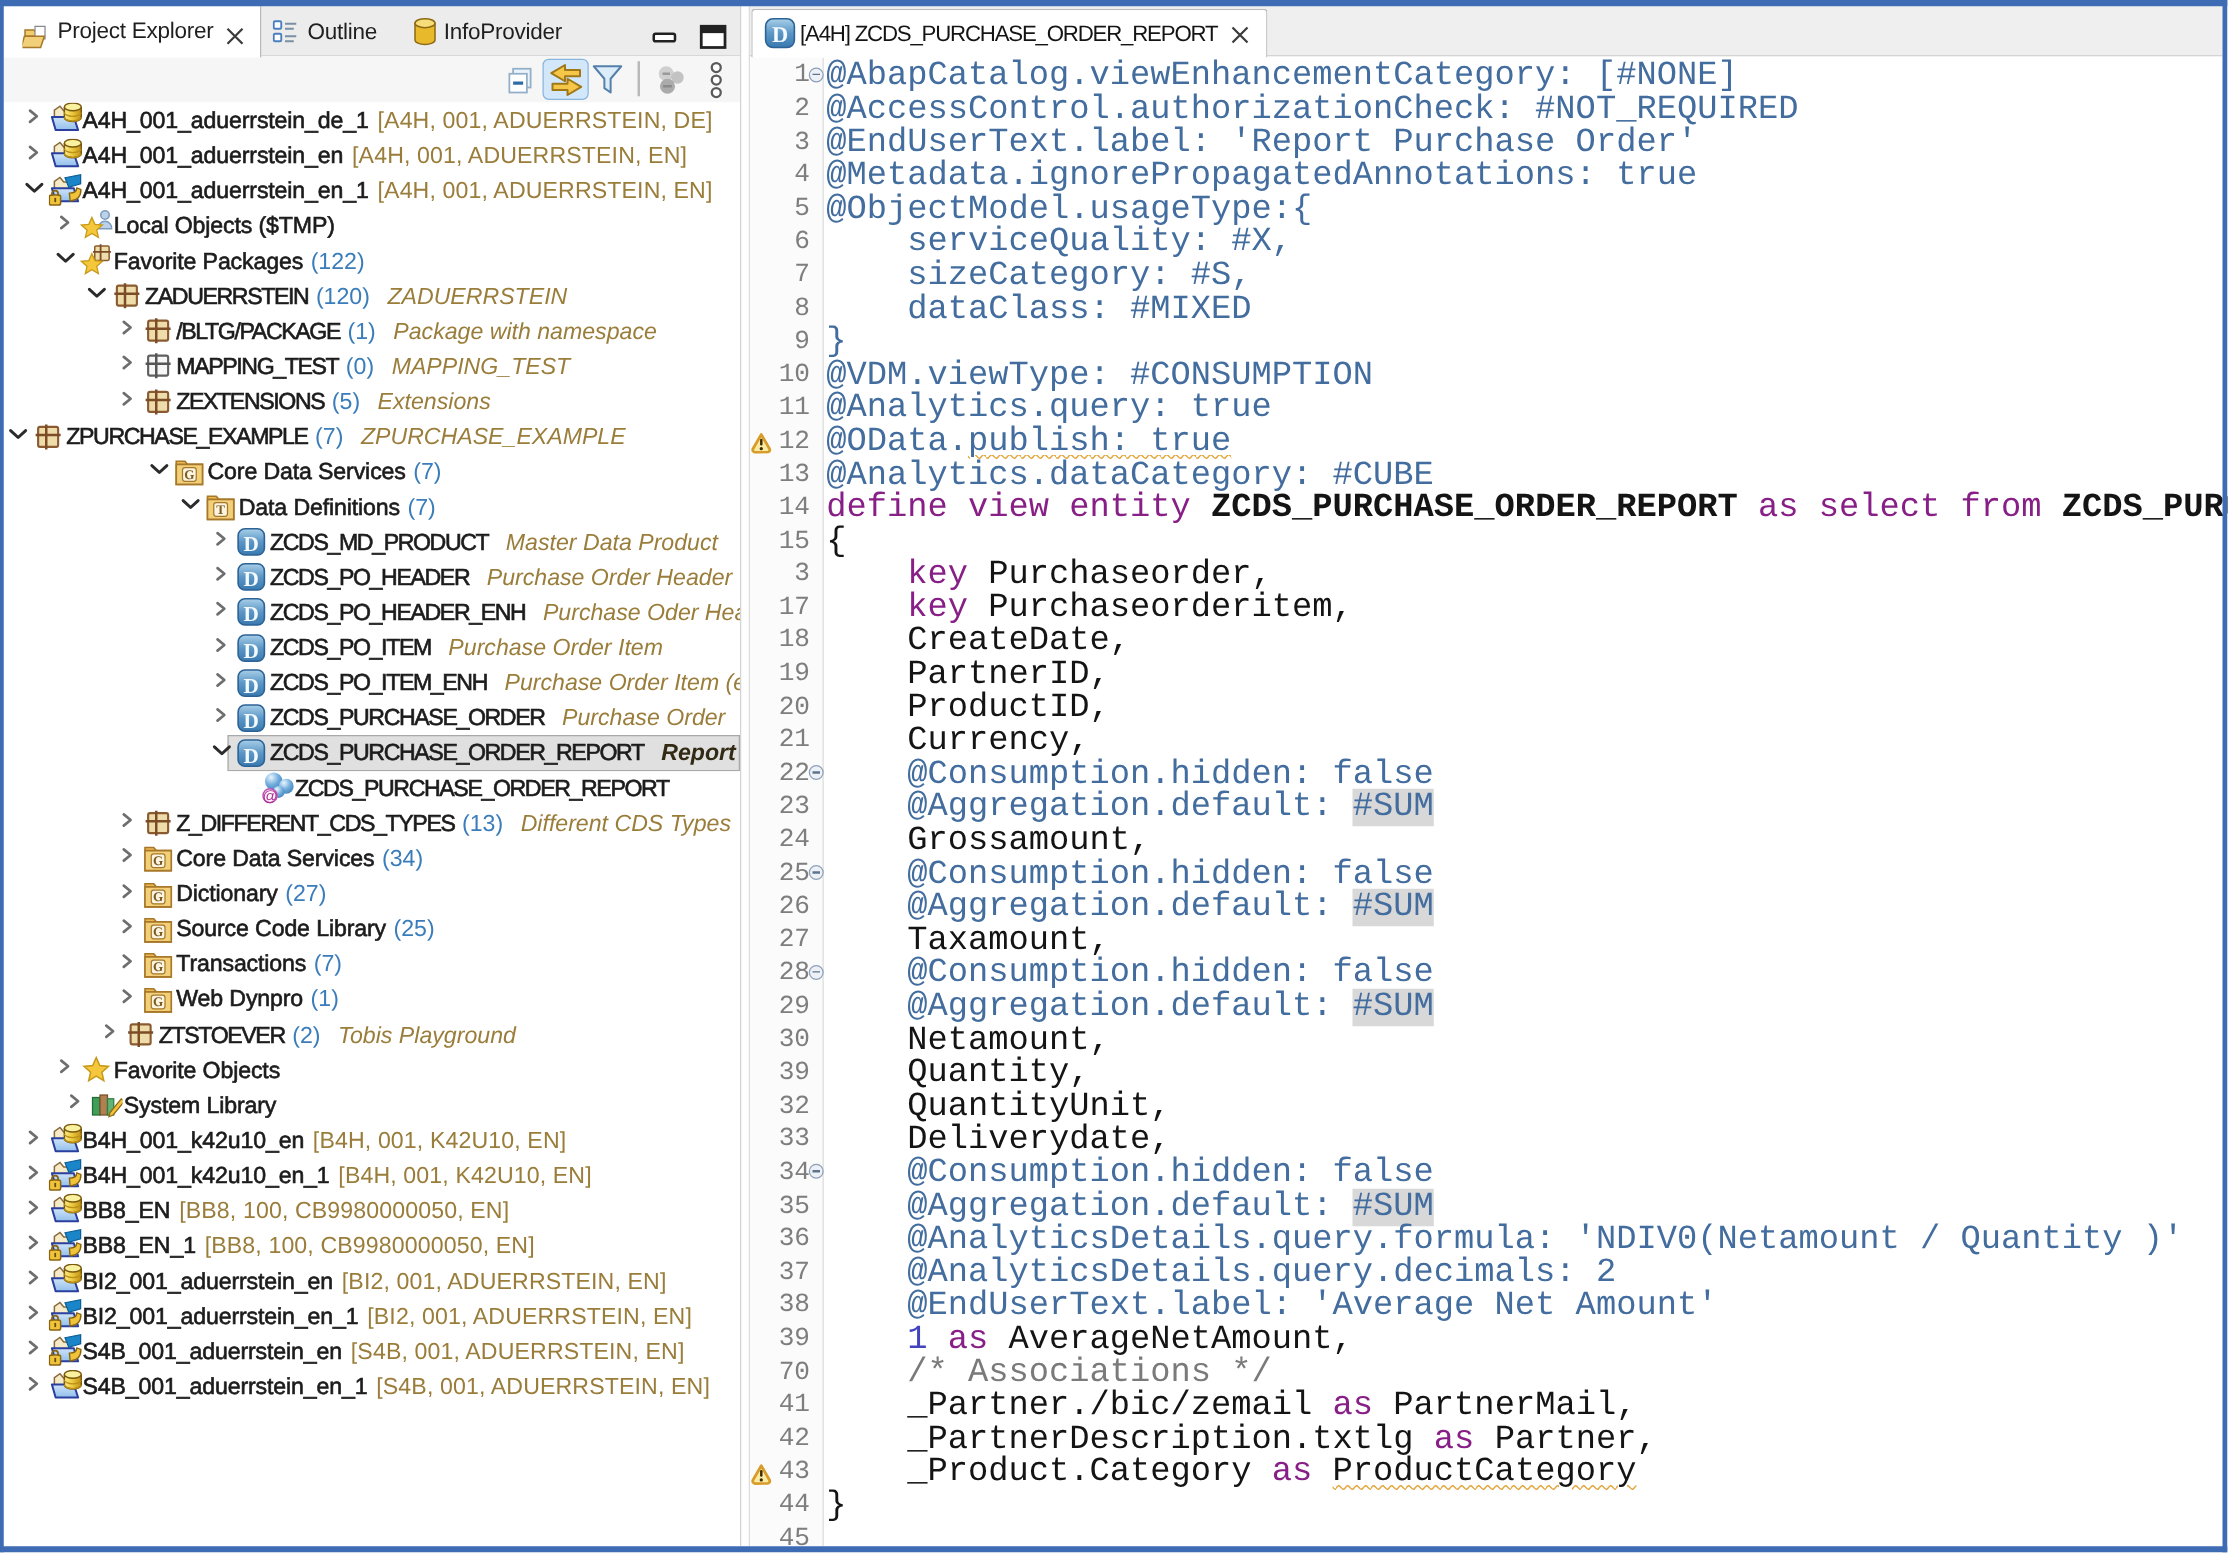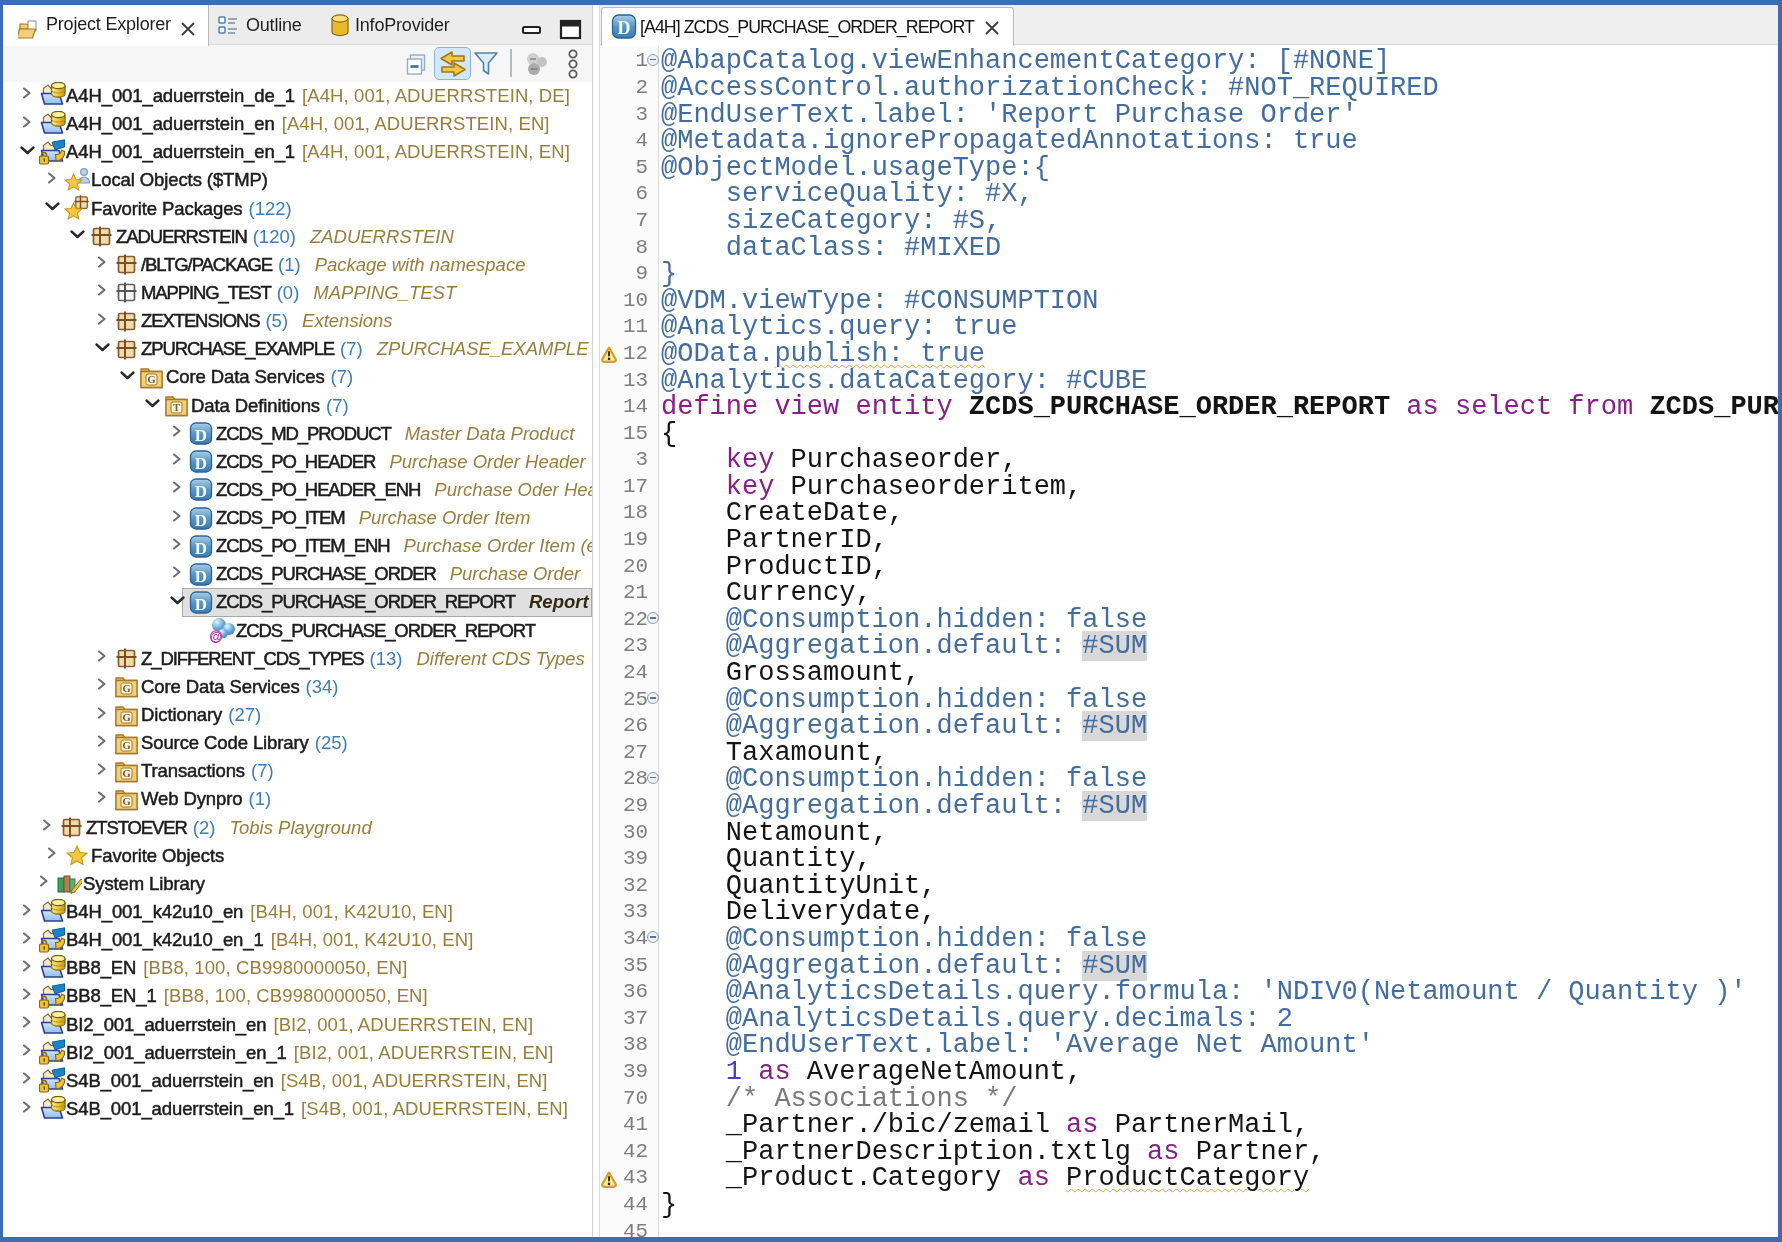--- a/index.html
+++ b/index.html
@@ -278,21 +278,21 @@
             <g transform="translate(2,3)">
               <rect x="2.5" y="2.5" width="16" height="16" rx="1.5" fill="#eeddab" stroke="#8a5a30" stroke-width="1.7"></rect>
               <path d="M9 0.5 v20 M0.5 9 h20" stroke="#7c4c26" stroke-width="2"></path>
             </g>
           </svg>
         </span>
         <span class="lbl">ZEXTENSIONS</span>
         <span class="cnt">(5)</span>
         <span class="des">Extensions</span>
       </div>
-<div class="trow caps" style="padding-left:88px">
+<div class="trow caps" style="">
         <span class="arr"><svg width="23" height="28" viewBox="0 0 23 28">
             <path d="M5.5 11.5l6 5.5 6-5.5" fill="none" stroke="#2b2b2b" stroke-width="2.4" stroke-linecap="round" stroke-linejoin="round"></path>
           </svg></span>
         <span class="tico">
           <svg width="26" height="27" viewBox="0 0 26 27" style="">
             <g transform="translate(2,3)">
               <rect x="2.5" y="2.5" width="16" height="16" rx="1.5" fill="#eeddab" stroke="#8a5a30" stroke-width="1.7"></rect>
               <path d="M9 0.5 v20 M0.5 9 h20" stroke="#7c4c26" stroke-width="2"></path>
             </g>
           </svg>
@@ -590,21 +590,21 @@
               <path d="M2 4 h7 l2 2.5 h12 v16 h-21 z" fill="#ecb94f" stroke="#a8782a" stroke-width="1.3"></path>
               <path d="M2 6.5 h21 v16 h-21 z" fill="#f2cf79" stroke="#a8782a" stroke-width="1.3"></path>
               <rect x="7" y="9" width="11" height="11" rx="2" fill="#faf4e0" stroke="#a8782a" stroke-width="1"></rect>
               <text x="12.5" y="18" font-family="Liberation Serif,serif" font-size="10.5" font-weight="bold" fill="#7c5a20" text-anchor="middle">G</text>
             </g>
           </svg>
         </span>
         <span class="lbl">Web Dynpro</span>
         <span class="cnt">(1)</span>
       </div>
-<div class="trow caps" style="padding-left:33px">
+<div class="trow caps" style="padding-left:74px">
         <span class="arr"><svg width="23" height="28" viewBox="0 0 23 28">
             <path d="M8 9.5l5.5 4.5L8 18.5" fill="none" stroke="#6e6e6e" stroke-width="2.1" stroke-linecap="round" stroke-linejoin="round"></path>
           </svg></span>
         <span class="tico">
           <svg width="26" height="27" viewBox="0 0 26 27" style="">
             <g transform="translate(2,3)">
               <rect x="2.5" y="2.5" width="16" height="16" rx="1.5" fill="#eeddab" stroke="#8a5a30" stroke-width="1.7"></rect>
               <path d="M9 0.5 v20 M0.5 9 h20" stroke="#7c4c26" stroke-width="2"></path>
             </g>
           </svg>
@@ -619,21 +619,21 @@
           </svg></span>
         <span class="tico">
           <svg width="26" height="27" viewBox="0 0 26 27" style="">
             <g transform="translate(2,3) scale(1.1)">
               <path d="M10 1 l2.6 5.8 6.3 .6 -4.8 4.2 1.4 6.2 -5.5 -3.3 -5.5 3.3 1.4 -6.2 -4.8 -4.2 6.3 -.6 z" fill="#f5c73d" stroke="#c79a18" stroke-width="1.1"></path>
             </g>
           </svg>
         </span>
         <span class="lbl">Favorite Objects</span>
       </div>
-<div class="trow" style="padding-left:30px">
+<div class="trow" style="padding-left:46px">
         <span class="arr"><svg width="23" height="28" viewBox="0 0 23 28">
             <path d="M8 9.5l5.5 4.5L8 18.5" fill="none" stroke="#6e6e6e" stroke-width="2.1" stroke-linecap="round" stroke-linejoin="round"></path>
           </svg></span>
         <span class="tico">
           <svg width="26" height="27" viewBox="0 0 26 27" style="">
             <rect x="2" y="8" width="6" height="14" fill="#3f9e57" stroke="#1f6e35" stroke-width="1"></rect>
             <rect x="8" y="6" width="6" height="16" fill="#b08050" stroke="#7a4f28" stroke-width="1"></rect>
             <rect x="14" y="9" width="5" height="13" fill="#62b274" stroke="#2f7e45" stroke-width="1"></rect>
             <path d="M16 20 L25 9 l2.5 2 L18.5 22 l-3.4 1.4 z" fill="#f2c23a" stroke="#8d6a14" stroke-width="1"></path>
           </svg>

